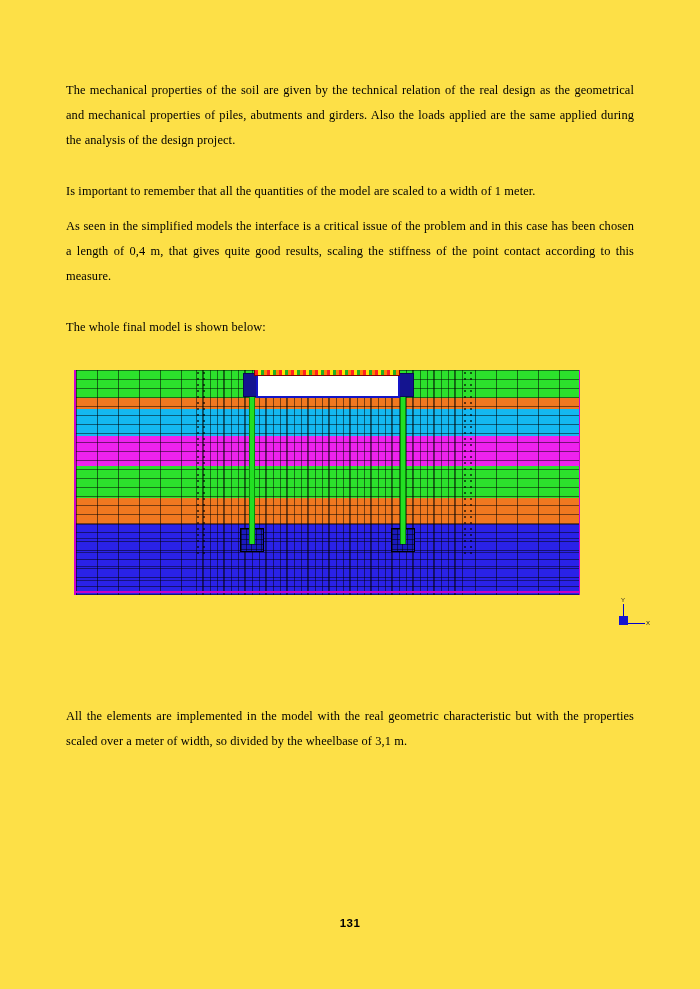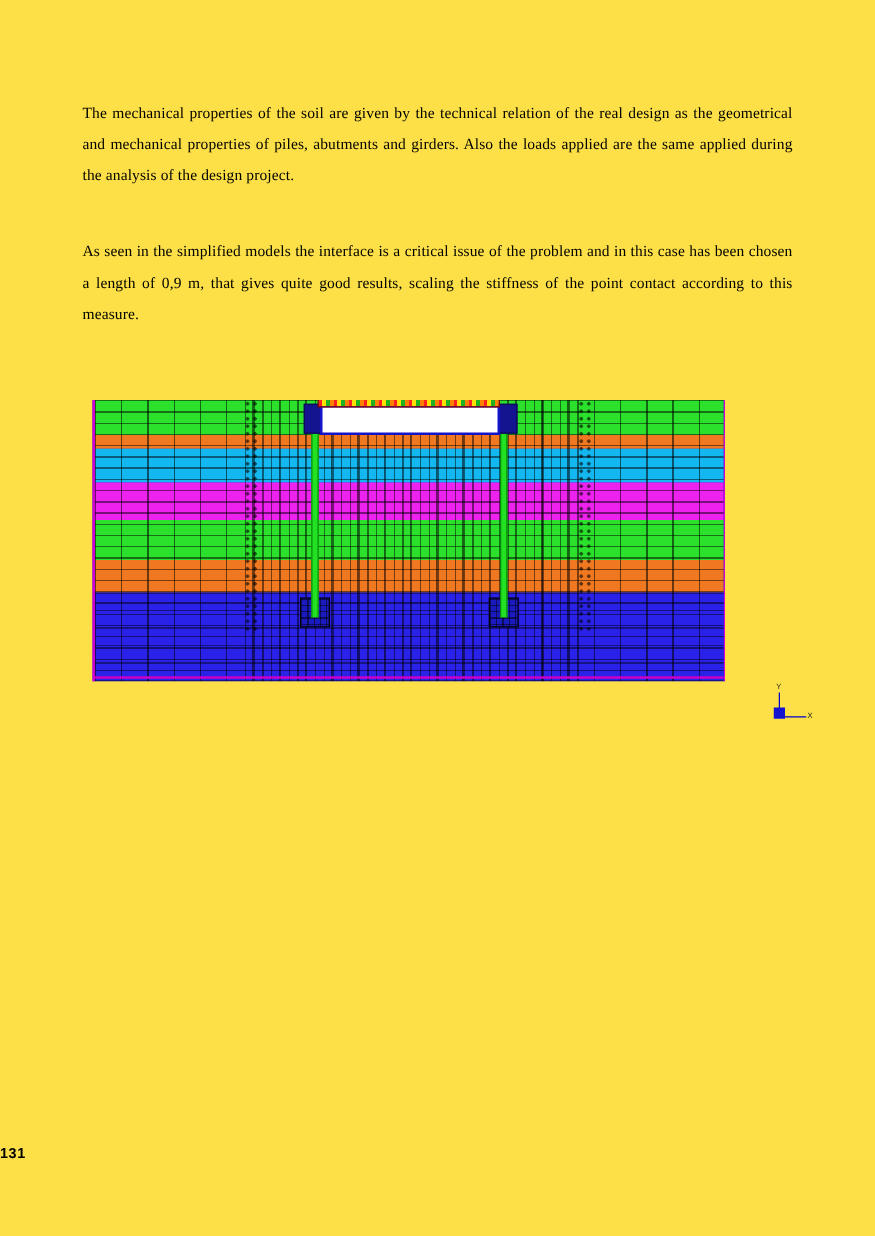--- a/index.html
+++ b/index.html
@@ -213,45 +213,47 @@
     position: absolute;
     left: 66px;
     top: 704px;
     width: 568px;
   }
   .page-number {
     position: absolute;
     left: 0;
     top: 917px;
     width: 700px;
-    text-align: left;
+    text-align: center;
     font-size: 11.5px;
     font-family: "Liberation Sans", sans-serif;
     font-weight: bold;
     letter-spacing: 0.5px;
   }
 </style>
 </head>
 <body>
 
 <div class="page">
 
   <div class="content">
 
     <p class="body-text">The mechanical properties of the soil are given by the technical relation of the real design as the geometrical and mechanical properties of piles, abutments and girders. Also the loads applied are the same applied during the analysis of the design project.</p>
 
     <div class="gap-lg"></div>
 
+    <p class="body-text">Is important to remember that all the quantities of the model are scaled to a width of 1 meter.</p>
 
     <div class="gap-sm"></div>
 
-    <p class="body-text">As seen in the simplified models the interface is a critical issue of the problem and in this case has been chosen a length of 0,9 m, that gives quite good results, scaling the stiffness of the point contact according to this measure.</p>
+    <p class="body-text">As seen in the simplified models the interface is a critical issue of the problem and in this case has been chosen a length of 0,4 m, that gives quite good results, scaling the stiffness of the point contact according to this measure.</p>
 
     <div class="gap-lg"></div>
 
+    <p class="body-text">The whole final model is shown below:</p>
 
     <div class="figure-wrap">
 
       <div class="model">
         <div class="layer l-green1"></div>
         <div class="layer l-orange1"></div>
         <div class="layer l-cyan"></div>
         <div class="layer l-magenta"></div>
         <div class="layer l-green2"></div>
         <div class="layer l-orange2"></div>
@@ -285,15 +287,18 @@
         <div class="ax-y"></div>
         <div class="ax-x"></div>
         <div class="ax-sq"></div>
         <div class="ax-lab lab-y">Y</div>
         <div class="ax-lab lab-x">X</div>
       </div>
 
     </div>
   </div>
 
+  <div class="after-figure">
+    <p class="body-text">All the elements are implemented in the model with the real geometric characteristic but with the properties scaled over a meter of width, so divided by the wheelbase of 3,1 m.</p>
+  </div>
 
   <div class="page-number">131</div>
 </div>
 
 </body></html>

